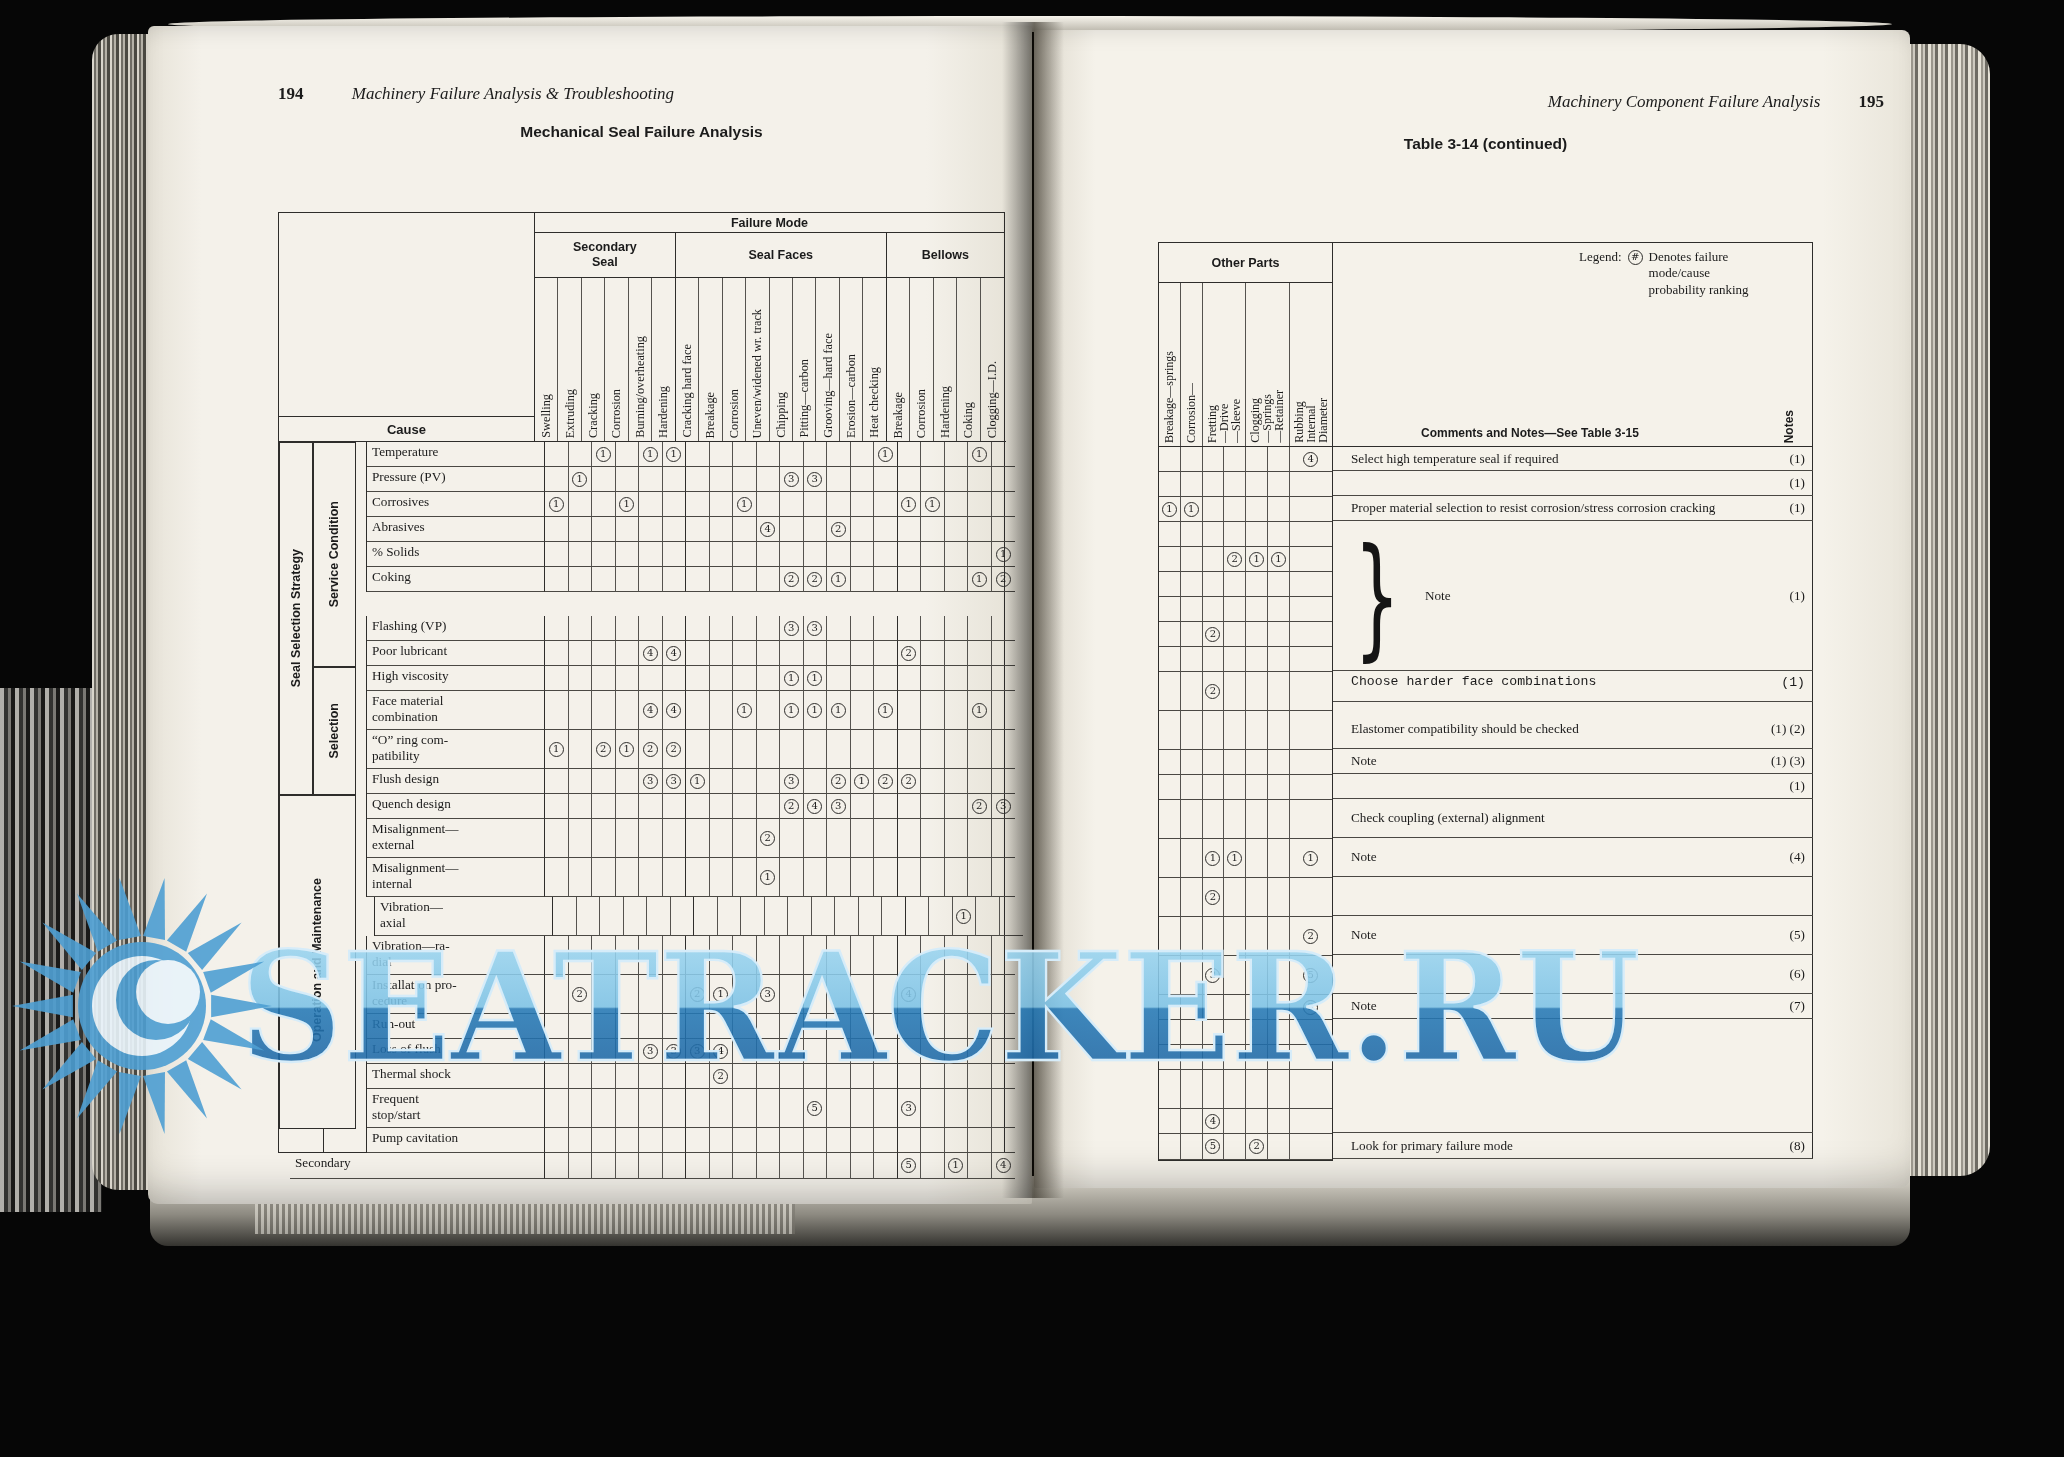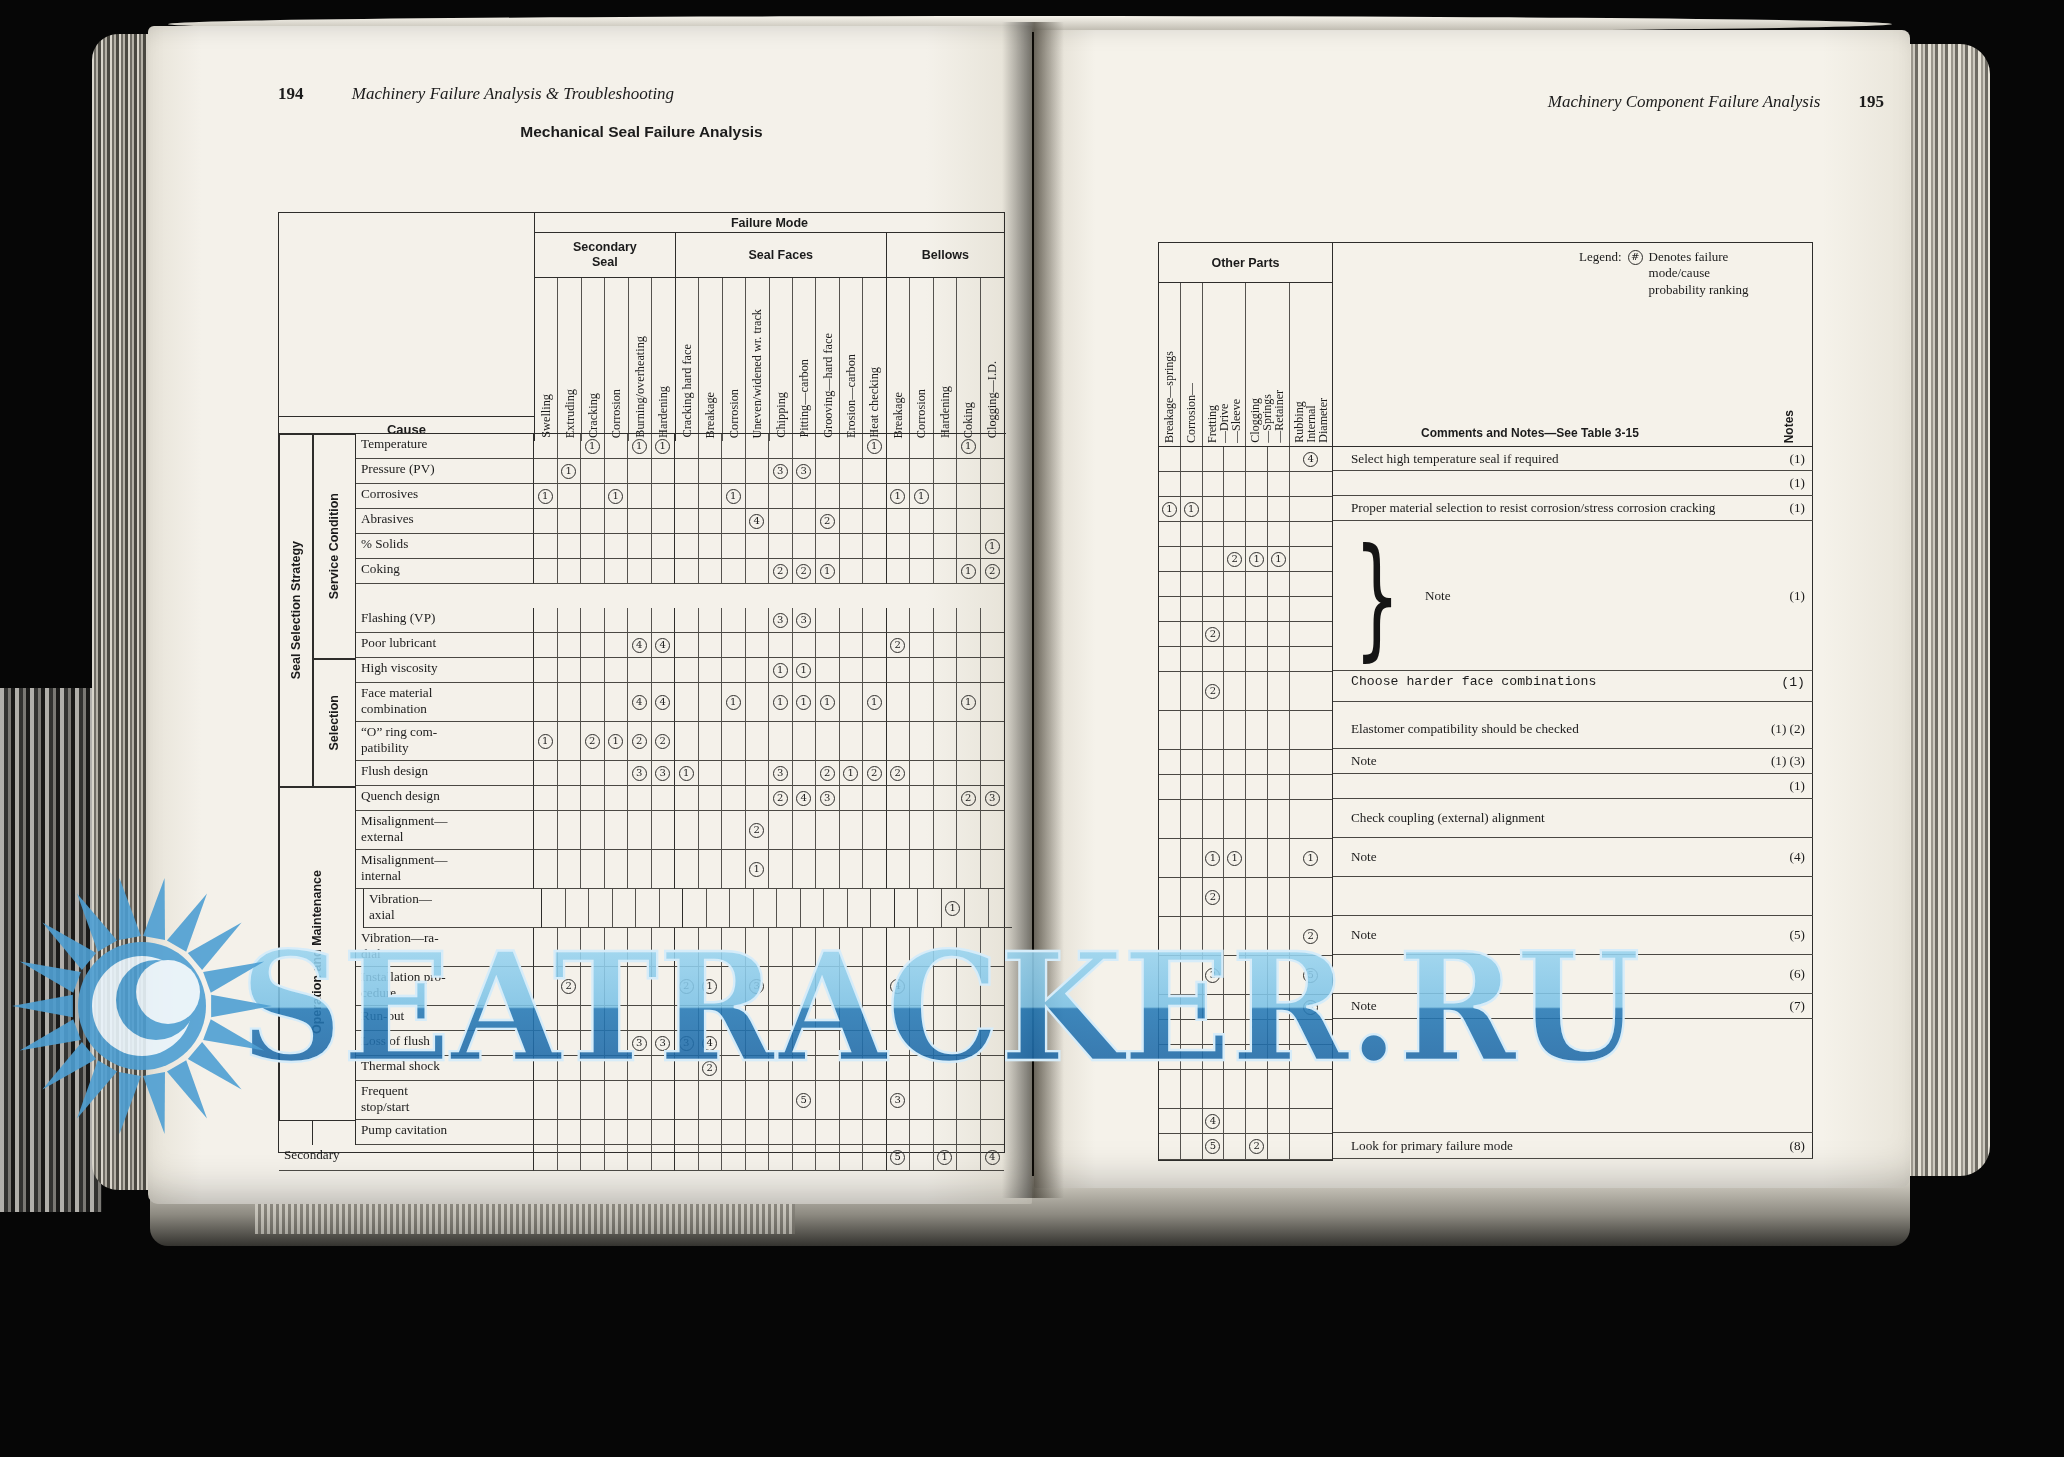--- a/index.html
+++ b/index.html
@@ -47,21 +47,21 @@
     font:bold 12.5px/1.2 "Liberation Sans",sans-serif;display:flex;align-items:center;justify-content:center;text-align:center;}
   .gbox:last-child{border-right:none;}
   .collabels{position:absolute;left:255px;top:65px;width:470px;height:163px;display:flex;border-left:1.4px solid #2e2d2b;box-sizing:border-box;}
   .vcell{box-sizing:border-box;border-right:1px solid #55534f;display:flex;flex-direction:column;justify-content:flex-end;align-items:center;overflow:visible;}
   .vcell.thick{border-right:1.6px solid #2e2d2b;}
   .vcell:last-child{border-right:none;}
   .vtext{writing-mode:vertical-rl;transform:rotate(180deg);font-size:12.3px;line-height:1.0;
     white-space:pre;padding-top:3px;max-height:160px;}
   .cause-band{position:absolute;left:0;top:203px;width:255px;height:25px;border-top:1.3px solid #2e2d2b;box-sizing:border-box;
     font:bold 13px "Liberation Sans",sans-serif;text-align:center;line-height:25px;}
-  .lrows{position:absolute;left:0;top:220px;width:727px;border-top:1.4px solid #2e2d2b;box-sizing:border-box;}
+  .lrows{position:absolute;left:0;top:228px;width:727px;border-top:1.4px solid #2e2d2b;box-sizing:border-box;padding-left:11px;}
   .lrow{display:grid;grid-template-columns:34px 43px 178px repeat(20,23.5px);}
   .lrow.wide{grid-template-columns:255px repeat(20,23.5px);}
   .gA,.gB{border-right:1.1px solid #2e2d2b;box-sizing:border-box;}
   .rlabel{border-right:1.1px solid #2e2d2b;border-bottom:1px solid #4a4843;box-sizing:border-box;
     font-size:13.2px;line-height:1.22;padding:2px 2px 0 5px;white-space:pre-line;}
   .mcell{border-right:1px solid #55534f;border-bottom:1px solid #4a4843;box-sizing:border-box;
     display:flex;align-items:center;justify-content:center;}
   .mcell.thick{border-right:1.6px solid #2e2d2b;}
   .mcell.last{border-right:none;}
   .ck{width:15px;height:15px;border:1.2px solid #2f2e2c;border-radius:50%;box-sizing:border-box;
@@ -953,20 +953,21 @@
         </div>
       </div>
   </div>
 </div>
 
 <div class="abs page rpage">
   <div class="abs runhead" style="left:370px;top:62px;width:480px;text-align:right;">
     <span class="ital">Machinery Component Failure Analysis</span>
     <span class="pagenum" style="margin-left:34px;">195</span>
   </div>
+  <div class="abs ttl" style="left:124px;top:104px;width:655px;">Table 3-14 (continued)</div>
 
   <div class="abs rtable">
     <div class="op-box">Other Parts</div>
     <div class="rcollabels">
         <div class="vcell" style="width: 21.8px;">
           <span class="vtext" style="font-size: 12px;">Breakage—springs</span>
         </div>
         <div class="vcell" style="width: 21.8px;">
           <span class="vtext" style="font-size: 12px;">Corrosion—</span>
         </div>

